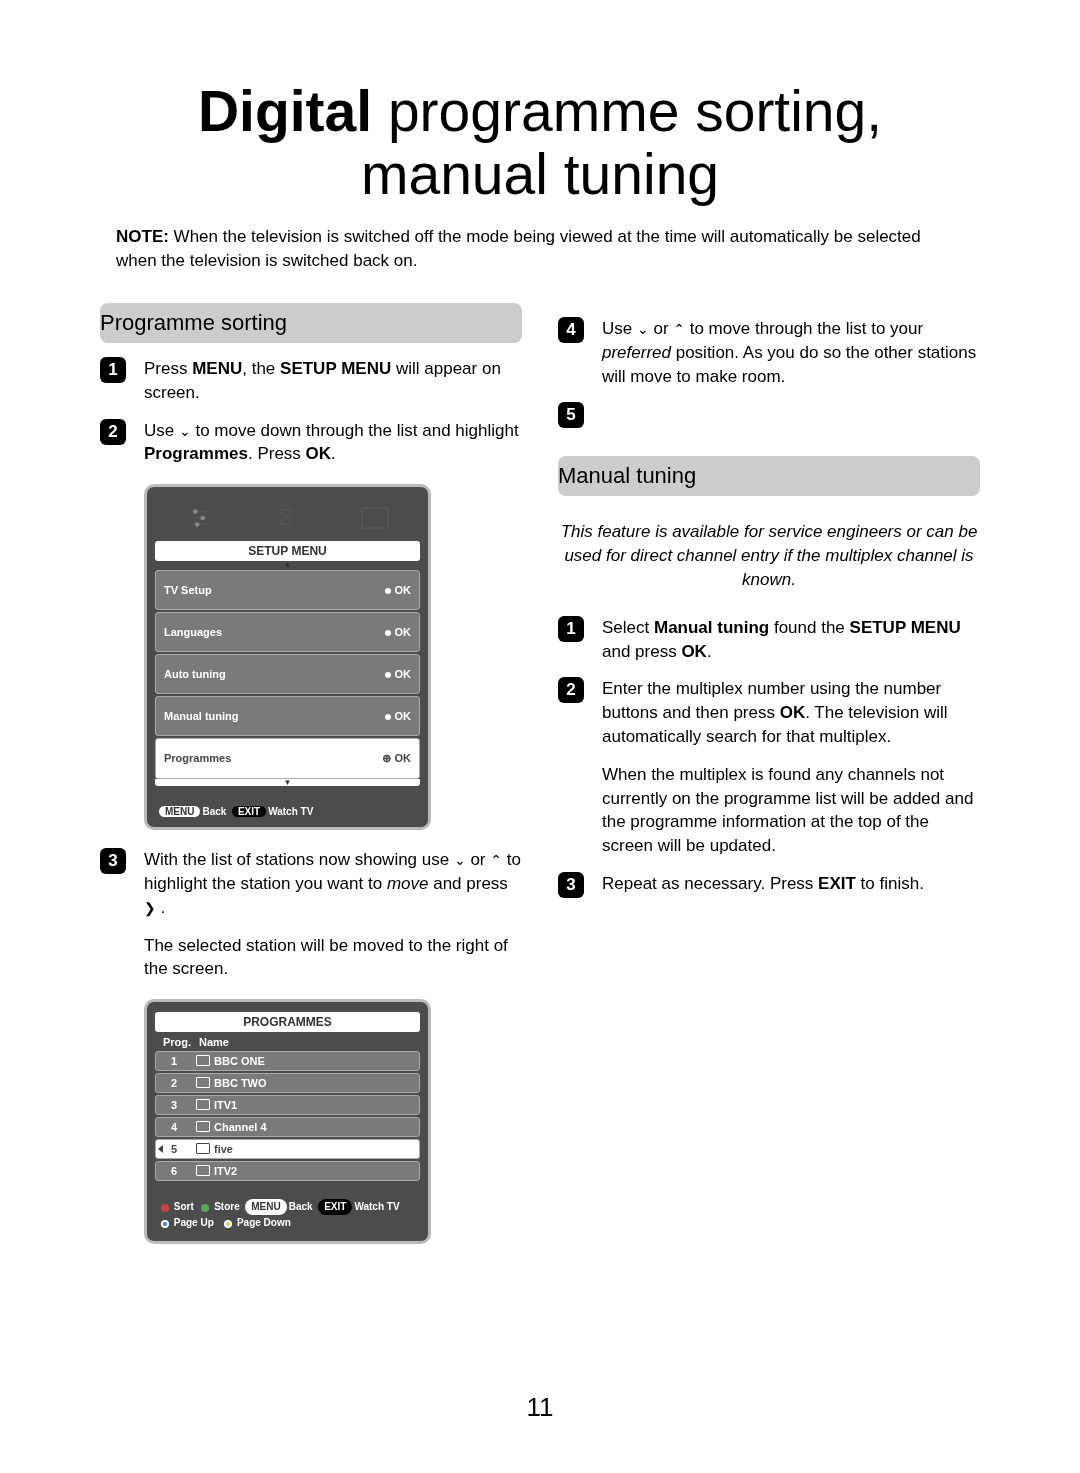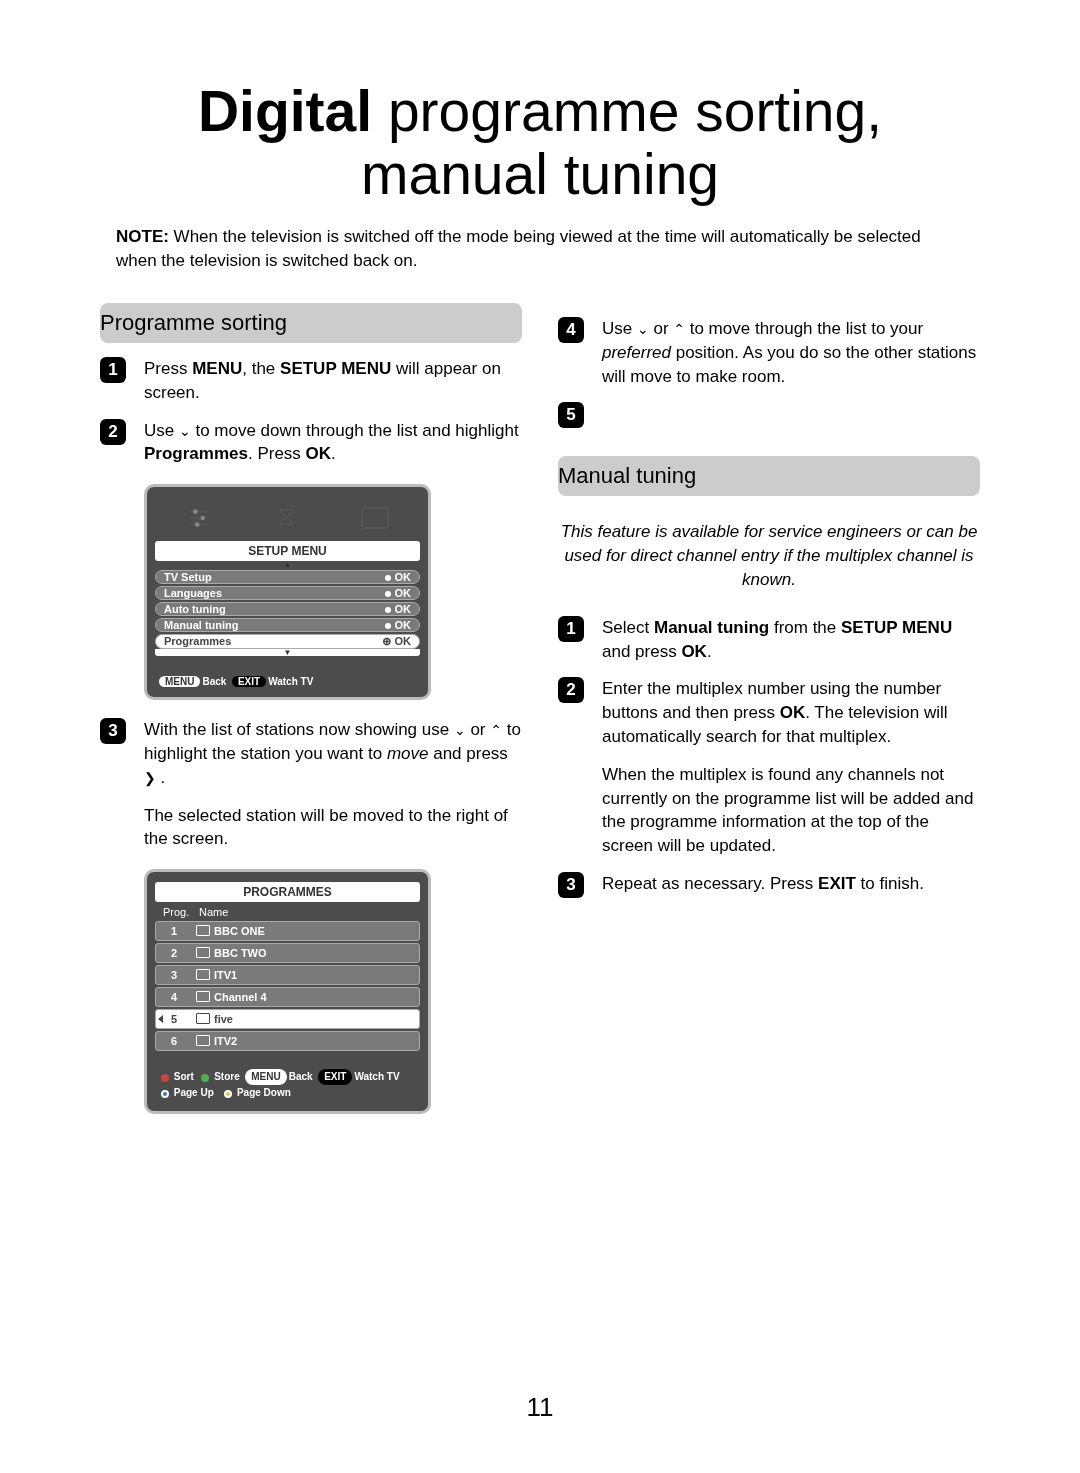--- a/index.html
+++ b/index.html
@@ -15,27 +15,27 @@
 .badge{width:26px;height:26px;border-radius:6px;background:#000;color:#fff;display:inline-flex;align-items:center;justify-content:center;font-weight:700;font-size:17px;flex:none}
 .step-text{font-size:17px;line-height:1.4}
 .step-text b{font-weight:700}
 .step-text i{}
 .para{font-size:17px;line-height:1.4;margin:14px 0 14px 44px}
 .osd{width:265px;margin:18px 0 18px 44px;background:#4c4c4c;border:3px solid #bbb;border-radius:10px;padding:10px 8px 8px;color:#fff;font-family:Arial,sans-serif}
 .osd-tabs{display:flex;justify-content:space-around;align-items:center;height:42px;margin-bottom:2px}
 .osd-title{text-align:center;font-size:12px;font-weight:700;color:#333;background:#fff;border-radius:3px;padding:3px 0;margin-bottom:0}
 .osd-arrow{text-align:center;color:#333;font-size:8px;line-height:7px}
 .osd-list{margin:0;padding:0;list-style:none}
-.osd-list li{background:#7a7a7a;border-radius:11px;padding:0 8px;font-size:11px;font-weight:700;color:#fff;margin-top:2px;display:flex;justify-content:space-between;border:1px solid #aaa}
+.osd-list li{background:#7a7a7a;border-radius:3px;padding:13px 8px;font-size:11px;font-weight:700;color:#fff;margin-top:2px;display:flex;justify-content:space-between;border:1px solid #aaa}
 .osd-list li.sel{background:#fff;color:#444;border:1px solid #aaa}
 .osd-pill{display:inline-block;background:#fff;color:#333;border-radius:8px;padding:0 6px;font-size:10px;font-weight:700;margin-right:2px}
 .osd-pill.dark{background:#000;color:#fff}
 .osd-footer{font-size:10px;font-weight:700;color:#fff;padding:20px 4px 2px}
 .tv-icon{width:24px;height:18px;border:2px solid #555;border-radius:2px;display:inline-block}
-.prog-head{display:flex;font-size:11px;font-weight:400;color:#fff;padding:4px 8px 0}
+.prog-head{display:flex;font-size:11px;font-weight:700;color:#fff;padding:4px 8px 0}
 .prog-head .c1{width:36px}
 .prog-list{margin:3px 0 0;padding:0;list-style:none}
 .prog-list li{display:flex;align-items:center;background:#7a7a7a;border-radius:3px;margin-top:2px;font-size:11px;font-weight:700;color:#fff;border:1px solid #aaa}
 .prog-list li.sel{background:#fff;color:#444}
 .prog-num{width:36px;text-align:center;padding:3px 0;position:relative}
 .prog-name{padding:3px 0 3px 22px;position:relative;flex:1}
 .prog-name::before{content:"";position:absolute;left:4px;top:3px;width:12px;height:9px;border:1px solid currentColor;border-radius:1px}
 .prog-sel-arrow{position:absolute;left:2px;top:5px;width:0;height:0;border-top:4px solid transparent;border-bottom:4px solid transparent;border-right:5px solid #444}
 .osd2-footer{font-size:10px;font-weight:700;color:#fff;padding:18px 4px 2px;line-height:1.6}
 .dot{display:inline-block;width:8px;height:8px;border-radius:50%;background:#fff;margin:0 2px;vertical-align:middle}
@@ -188,21 +188,21 @@
       <div class="step">
         <span class="badge">5</span>
       </div>
 
       <div class="section-head" style="margin-top:28px">Manual tuning</div>
       <div class="intro">This feature is available for service engineers or can be used for direct channel entry if the multiplex channel is known.</div>
 
       <div class="step">
         <span class="badge">1</span>
         <div class="step-text">
-          <span>Select </span><b>Manual tuning</b><span> from the </span><b>SETUP MENU</b><span> and press </span><b>OK</b><span>.</span>
+          <span>Select </span><b>Manual tuning</b><span> found the </span><b>SETUP MENU</b><span> and press </span><b>OK</b><span>.</span>
         </div>
       </div>
 
       <div class="step">
         <span class="badge">2</span>
         <div class="step-text">
           <span>Enter the multiplex number using the number buttons and then press </span><b>OK</b><span>. The television will automatically search for that multiplex.</span>
         </div>
       </div>
       <div class="para">When the multiplex is found any channels not currently on the programme list will be added and the programme information at the top of the screen will be updated.</div>

